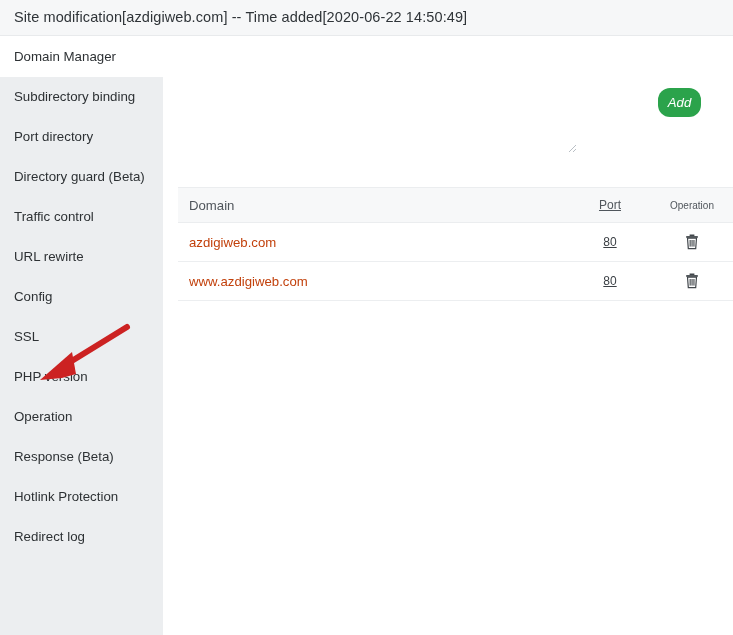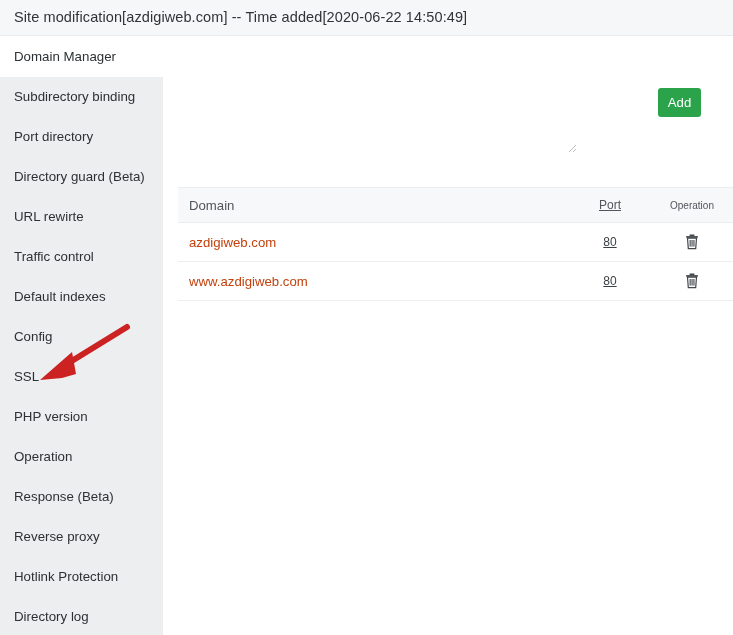--- a/index.html
+++ b/index.html
@@ -107,28 +107,29 @@
 
   
   .add-button {
     position: absolute;
     left: 495px;
     top: 51px;
     width: 43px;
     height: 29px;
     background: #2ba34b;
     border: none;
-    border-radius: 3px;
+    border-radius: 12px;
     color: #ffffff;
     font-family: "Liberation Sans", sans-serif;
     font-size: 13.2px;
     cursor: pointer;
     line-height: 29px;
     padding: 0;
     text-align: center;
+    font-style: italic;
   }
 
   
   .table {
     position: absolute;
     left: 15px;
     top: 150px;
     width: 570px;
   }
   .table-head {
@@ -211,51 +212,45 @@
     <div class="side-item">
       <span>Subdirectory binding</span>
     </div>
     <div class="side-item">
       <span>Port directory</span>
     </div>
     <div class="side-item">
       <span>Directory guard (Beta)</span>
     </div>
     <div class="side-item">
+      <span>Traffic control</span>
+    </div>
+    <div class="side-item">
       <span>URL rewirte</span>
     </div>
     <div class="side-item">
-      <span>Traffic control</span>
-    </div>
-    <div class="side-item">
-      <span>Default indexes</span>
-    </div>
-    <div class="side-item">
       <span>Config</span>
     </div>
     <div class="side-item">
       <span>SSL</span>
     </div>
     <div class="side-item">
       <span>PHP version</span>
     </div>
     <div class="side-item">
       <span>Operation</span>
     </div>
     <div class="side-item">
       <span>Response (Beta)</span>
     </div>
     <div class="side-item">
-      <span>Reverse proxy</span>
-    </div>
-    <div class="side-item">
       <span>Hotlink Protection</span>
     </div>
     <div class="side-item">
-      <span>Directory log</span>
+      <span>Redirect log</span>
     </div>
   </div>
 
   <div class="content">
 
 
     <span class="resize-grip">
       <svg width="13" height="13" viewBox="0 0 13 13">
         <path d="M12 5 L5 12 M12 9 L9 12" stroke="#b9bfc5" stroke-width="1" fill="none"></path>
       </svg>

